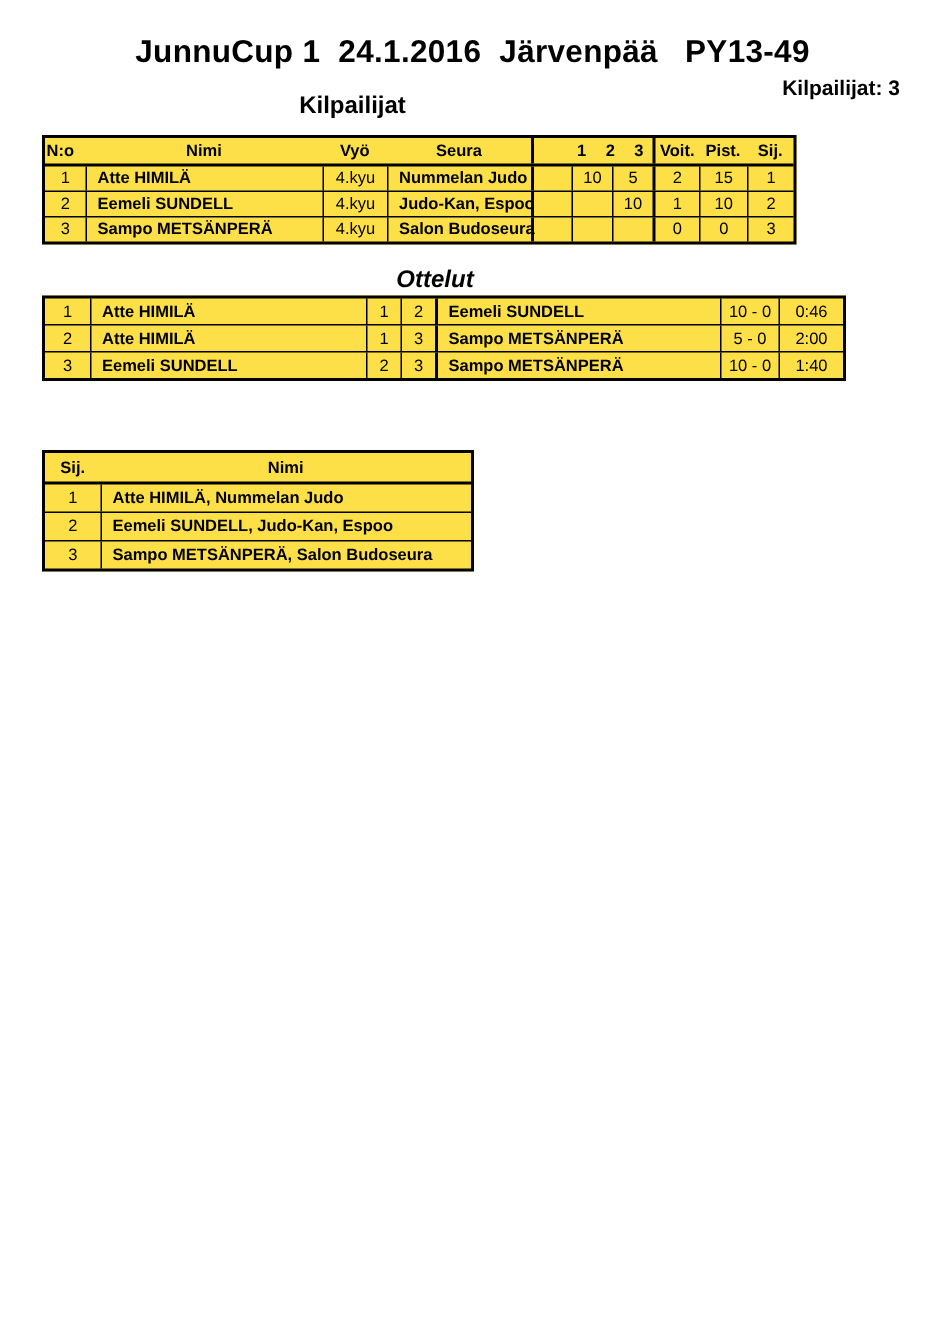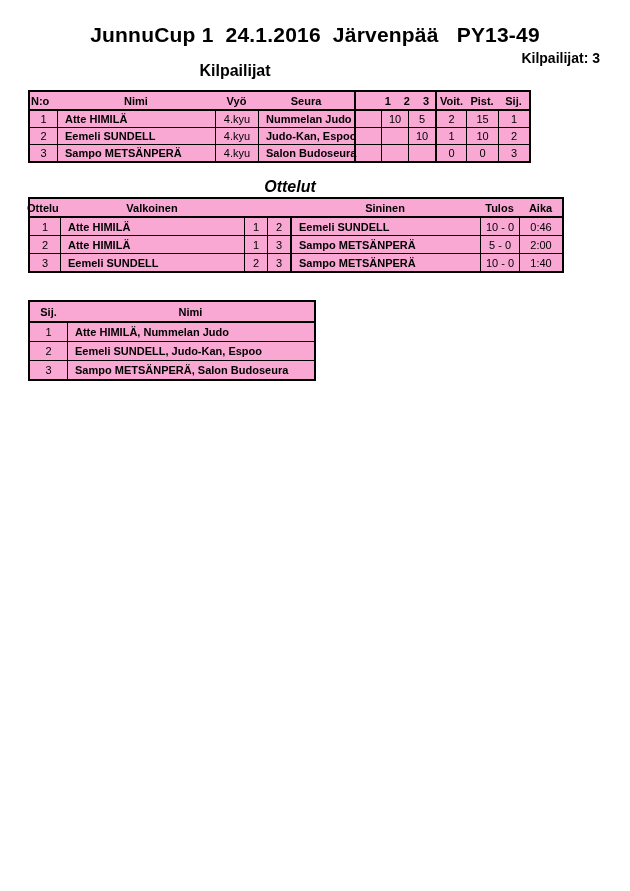--- a/index.html
+++ b/index.html
@@ -13,21 +13,21 @@
   }
   .count{
     position:absolute;top:50px;left:400px;width:200px;text-align:right;
     font-size:14px;font-weight:bold;
   }
   .sec-h{position:absolute;font-size:16px;font-weight:bold;text-align:center;width:200px;}
   .h-kilp{top:62px;left:135px;}
   .h-otte{top:178px;left:190px;font-style:italic;}
   .h-tulo{top:281px;left:72px;}
 
-  .tbl{position:absolute;border:2px solid #000;background:#f9a8d4;box-sizing:border-box;}
+  .tbl{position:absolute;border:2px solid #000;background:#fde047;box-sizing:border-box;}
   .t1{left:28px;top:90px;width:503px;}
   .t2{left:28px;top:197px;width:536px;}
   .t3{left:28px;top:300px;width:288px;}
 
   .trow{display:grid;}
   .trow + .trow{border-top:1px solid #000;}
   .thead{border-bottom:2px solid #000;}
   .thead + .trow{border-top:none;}
 
   .r-t1{grid-template-columns:27px 158px 43px 96px 27px 27px 27px 31px 32px auto;}
@@ -107,29 +107,20 @@
       <div class="c b1"></div>
       <div class="c b1"></div>
       <div class="c b2">0</div>
       <div class="c b1">0</div>
       <div class="c b1">3</div>
     </div>
   </div>
 
   <div class="sec-h h-otte">Ottelut</div>
   <div class="tbl t2">
-    <div class="trow thead r-t2">
-      <div class="c hc overflow-left">Ottelu</div>
-      <div class="c hc">Valkoinen</div>
-      <div class="c"></div>
-      <div class="c"></div>
-      <div class="c hc">Sininen</div>
-      <div class="c hc">Tulos</div>
-      <div class="c hc">Aika</div>
-    </div>
     <div class="trow drow r-t2">
       <div class="c">1</div>
       <div class="c b1 left">Atte HIMILÄ</div>
       <div class="c b1">1</div>
       <div class="c b1">2</div>
       <div class="c b2 left">Eemeli SUNDELL</div>
       <div class="c b1">10 - 0</div>
       <div class="c b1">0:46</div>
     </div>
     <div class="trow drow r-t2">

